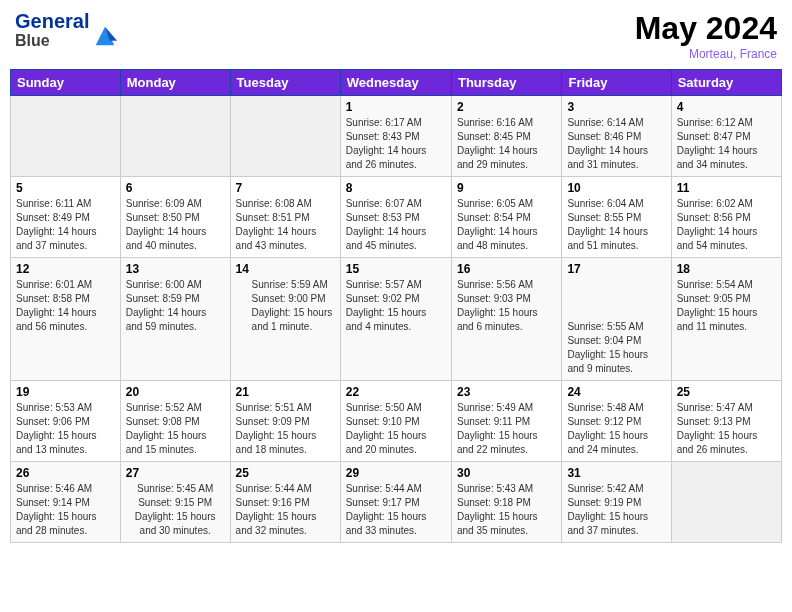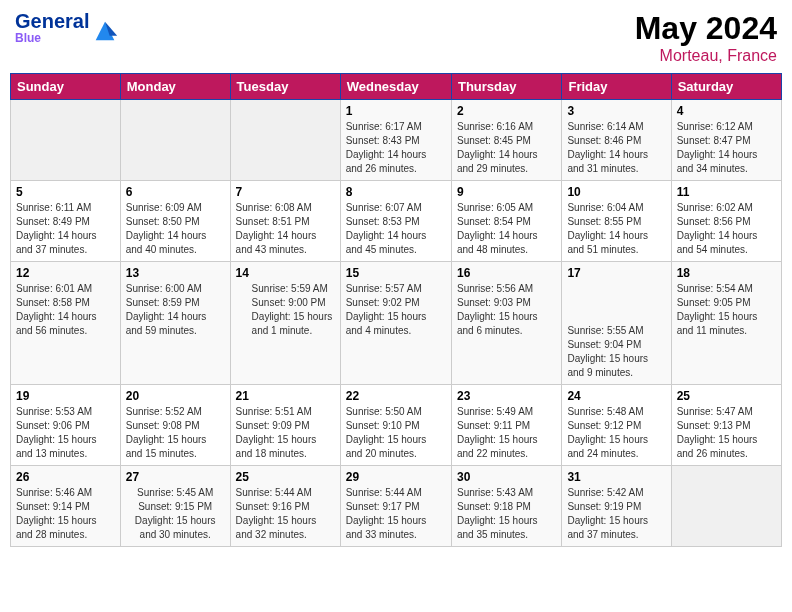--- a/index.html
+++ b/index.html
@@ -28,29 +28,29 @@
     }
     .title-block {
       text-align: right;
     }
     .main-title {
       font-size: 32px;
       font-weight: bold;
       color: #000;
     }
     .subtitle {
-      font-size: 16px;
-      color: #be185d;
+      font-size: 12px;
+      color: #8b5cf6;
     }
     .calendar {
       width: 100%;
       border-collapse: collapse;
     }
     .calendar thead th {
-      background-color: #be185d;
+      background-color: #6d28d9;
       color: #fff;
       font-size: 13px;
       font-weight: bold;
       padding: 5px 6px;
       text-align: left;
       border: 1px solid #1a44aa;
     }
     .calendar tbody td {
       vertical-align: top;
       border: 1px solid #ccc;
@@ -81,21 +81,21 @@
   </style>
 </head>
 <body>
 
 <div class="header">
   <div class="logo">
     <div>
       <div style="display:flex;align-items:flex-end;">
         <div>
           <div style="font-size:20px;font-weight:bold;color:#003399;line-height:1.1;">General</div>
-          <div style="font-size:12px;font-weight:bold;color:#8b5cf6;line-height:1.1;">Blue</div>
+          <div style="font-size:16px;font-weight:bold;color:#404040;line-height:1.1;">Blue</div>
         </div>
         <svg class="logo-icon" viewBox="0 0 30 30" xmlns="http://www.w3.org/2000/svg">
           <polygon points="5,25 25,25 15,5" fill="#2288ee"></polygon>
           <polygon points="15,5 28,20 20,20" fill="#1155bb"></polygon>
         </svg>
       </div>
     </div>
   </div>
   <div class="title-block">
     <div class="main-title">May 2024</div>

